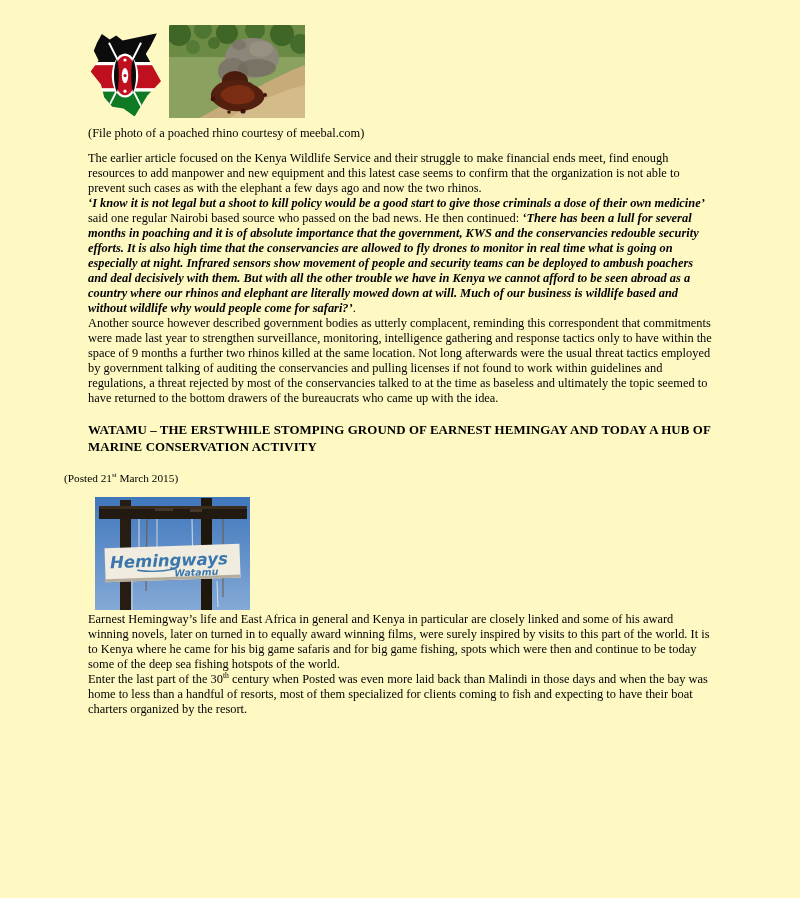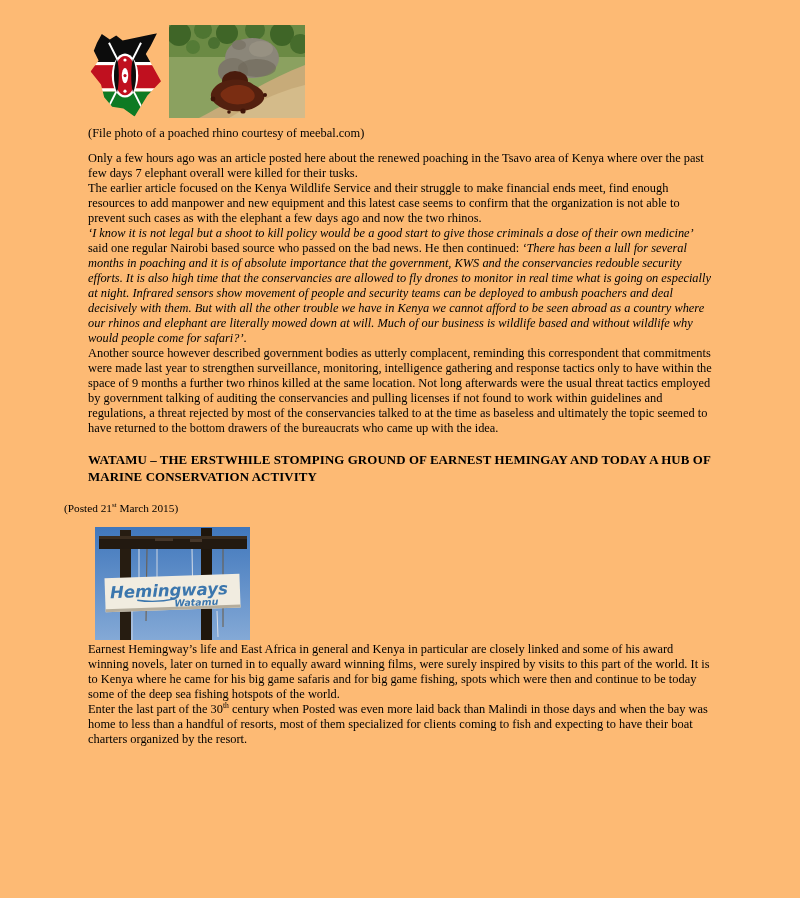--- a/index.html
+++ b/index.html
@@ -1,26 +1,26 @@
 <!DOCTYPE html>
 <html style="--text-black: #000000; --flag-black: #0c0c0c; --flag-red: #c0101f; --flag-green: #0e7a23; --flag-white: #ffffff; --sky-blue-top: #4077bc; --sky-blue-bottom: #84a9d6; --wood-brown: #261c11; --sign-board-white: #f1ece0; --sign-text-blue: #3b76ad; --grass-green: #8ba160; --bush-green: #3f6527; --dirt-tan: #c7ab79; --blood-red: #53200f; --rhino-grey: #8b8679;"><head>
 <meta charset="utf-8">
 <style>
   html, body { margin:0; padding:0; background:#ffffff; }
   .page {
-    position:relative; width:800px; height:898px; background:#fdba74;
+    position:relative; width:800px; height:898px; background:#fef9c3;
     overflow:hidden; font-family:"Liberation Serif", serif; color:var(--text-black, #000);
   }
   .media-row { display:flex; align-items:flex-start; gap:4px; margin:25px 0 0 85px; }
   .kenya-map { width:80px; height:88px; margin-top:5px; display:block; }
   .rhino-photo { width:136px; height:93px; display:block; }
   .caption { margin:8px 0 0 88px; font-size:12.4px; line-height:15px; }
   .body-text { width:626px; margin:10px 0 0 88px; }
   .body-text p { margin:0; font-size:12.4px; line-height:15px; text-align:left; }
-  .bi { font-weight:normal; font-style:italic; }
+  .bi { font-weight:bold; font-style:italic; }
   sup { font-size:0.62em; line-height:0; }
   .heading {
     width:626px; margin:16px 0 16px 88px; font-size:12.9px; font-weight:bold;
     line-height:17px; letter-spacing:0.1px;
   }
   .posted { margin:1px 0 0 64px; font-size:11.3px; line-height:13px; }
   .sign-photo { width:155px; height:113px; display:block; margin:12px 0 0 95px; }
   .body-text-2 { margin-top:2px; }
   .sign-script { font-family:"DejaVu Sans", sans-serif; font-style:italic; font-weight:bold; }
 </style>
@@ -90,21 +90,20 @@
         <circle cx="96" cy="70" r="2" fill="#3f1408"></circle>
         <circle cx="74" cy="86" r="2.6" fill="#3f1408"></circle>
         <circle cx="60" cy="87" r="1.8" fill="#3f1408"></circle>
       </g>
     </svg>
   </div>
 
   <p class="caption">(File photo of a poached rhino courtesy of meebal.com)</p>
 
   <div class="body-text">
-    <p><span>Only a few hours ago was an article posted here about the renewed poaching in the Tsavo area of Kenya where over the past few days 7 elephant overall were killed for their tusks.</span></p>
     <p><span>The earlier article focused on the Kenya Wildlife Service and their struggle to make financial ends meet, find enough resources to add manpower and new equipment and this latest case seems to confirm that the organization is not able to prevent such cases as with the elephant a few days ago and now the two rhinos.</span></p>
     <p><span class="bi">‘I know it is not legal but a shoot to kill policy would be a good start to give those criminals a dose of their own medicine’</span><span> said one regular Nairobi based source who passed on the bad news. He then continued: </span><span class="bi">‘There has been a lull for several months in poaching and it is of absolute importance that the government, KWS and the conservancies redouble security efforts. It is also high time that the conservancies are allowed to fly drones to monitor in real time what is going on especially at night. Infrared sensors show movement of people and security teams can be deployed to ambush poachers and deal decisively with them. But with all the other trouble we have in Kenya we cannot afford to be seen abroad as a country where our rhinos and elephant are literally mowed down at will. Much of our business is wildlife based and without wildlife why would people come for safari?’</span><span>.</span></p>
     <p><span>Another source however described government bodies as utterly complacent, reminding this correspondent that commitments were made last year to strengthen surveillance, monitoring, intelligence gathering and response tactics only to have within the space of 9 months a further two rhinos killed at the same location. Not long afterwards were the usual threat tactics employed by government talking of auditing the conservancies and pulling licenses if not found to work within guidelines and regulations, a threat rejected by most of the conservancies talked to at the time as baseless and ultimately the topic seemed to have returned to the bottom drawers of the bureaucrats who came up with the idea.</span></p>
   </div>
 
   <h2 class="heading">WATAMU – THE ERSTWHILE STOMPING GROUND OF EARNEST HEMINGAY AND TODAY A HUB OF MARINE CONSERVATION ACTIVITY</h2>
   <p class="posted"><span>(Posted 21</span><sup>st</sup><span> March 2015)</span></p>
 
   <svg class="sign-photo" viewBox="0 0 155 113" aria-hidden="true">
     <defs>

